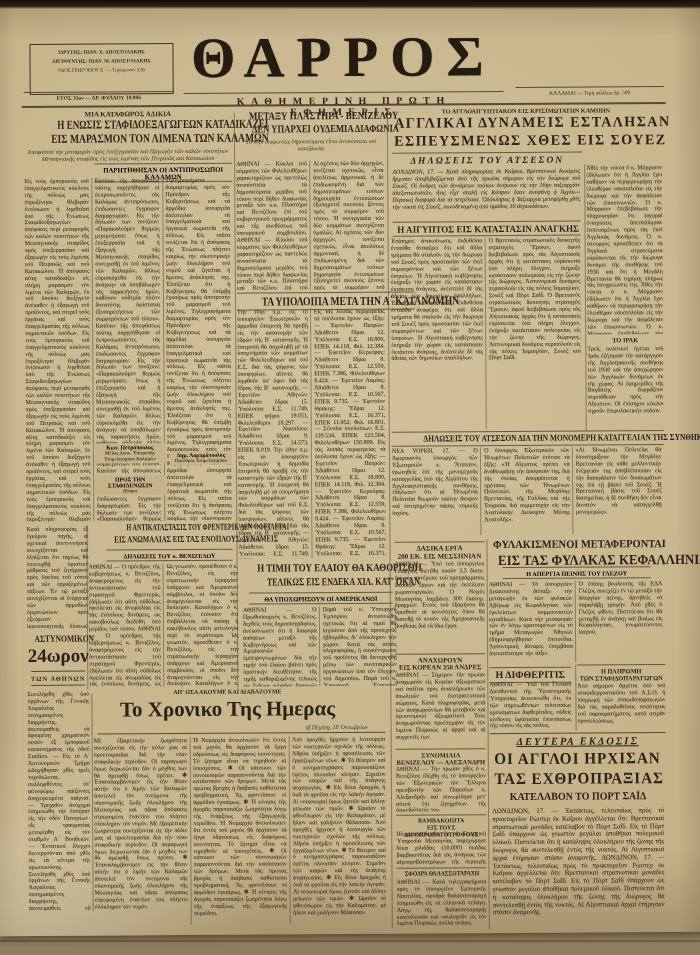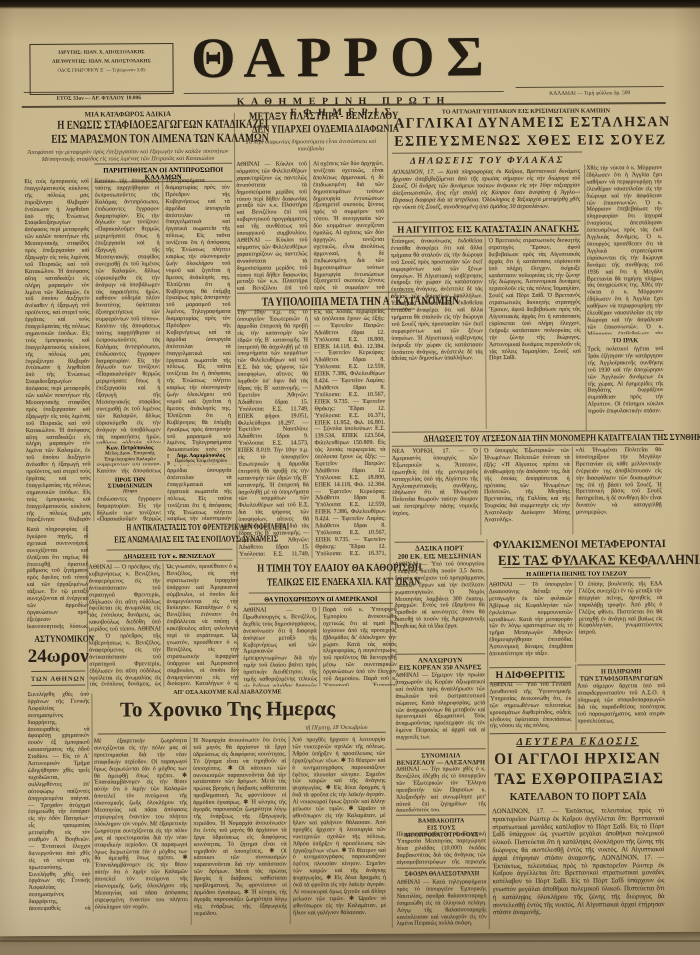--- a/index.html
+++ b/index.html
@@ -126,42 +126,42 @@
     <div class="hr" style="left:100px;top:730px;width:288px;height:1px"></div>
     <div class="blk cols" style="left:96px;top:734px;width:294px;height:188px">
       <div class="col bt">Μὲ ἐξαιρετικὴν ζωηρότητα συνεχίζονται εἰς τὴν πόλιν μας αἱ προετοιμασίαι διὰ τὴν νέαν σταφιδικὴν περίοδον. Οἱ παραγωγοὶ ὅμως διερωτῶνται ἐὰν ὁ μόχθος των θὰ ἀμειφθῇ ὅπως πρέπει. ✱ Ἐπαναλαμβάνομεν εἰς τὴν θέσιν αὐτὴν ὅτι ὁ λιμὴν τῶν Καλαμῶν ἀποτελεῖ τὸν πνεύμονα τῆς οἰκονομικῆς ζωῆς ὁλοκλήρου τῆς Μεσσηνίας καὶ πᾶσα ἀπόφασις στρεφομένη ἐναντίον του πλήττει ὁλόκληρον τὸν νομόν. Μὲ ἐξαιρετικὴν ζωηρότητα συνεχίζονται εἰς τὴν πόλιν μας αἱ προετοιμασίαι διὰ τὴν νέαν σταφιδικὴν περίοδον. Οἱ παραγωγοὶ ὅμως διερωτῶνται ἐὰν ὁ μόχθος των θὰ ἀμειφθῇ ὅπως πρέπει. ✱ Ἐπαναλαμβάνομεν εἰς τὴν θέσιν αὐτὴν ὅτι ὁ λιμὴν τῶν Καλαμῶν ἀποτελεῖ τὸν πνεύμονα τῆς οἰκονομικῆς ζωῆς ὁλοκλήρου τῆς Μεσσηνίας καὶ πᾶσα ἀπόφασις στρεφομένη ἐναντίον του πλήττει ὁλόκληρον τὸν νομόν.</div>
       <div class="col bt">Ἡ Νομαρχία ἀνεκοίνωσεν ὅτι ἐντὸς τοῦ μηνὸς θὰ ἀρχίσουν τὰ ἔργα ὑδρεύσεως εἰς διαφόρους κοινότητας. Τὸ ζήτημα εἶναι νὰ τηρηθοῦν αἱ ὑποσχέσεις. ✱ Οἱ κάτοικοι τῶν συνοικισμῶν παραπονοῦνται διὰ τὴν κατάστασιν τῶν δρόμων. Μετὰ τὰς πρώτας βροχὰς ἡ διάβασις καθίσταται προβληματική. Ἂς φροντίσουν οἱ ἁρμόδιοι ἐγκαίρως. ✱ Ἡ κίνησις τῆς ἀγορᾶς παρουσιάζει ζωηρότητα λόγῳ τῆς ἐνάρξεως τῆς ἐξαγωγικῆς περιόδου. Ἡ Νομαρχία ἀνεκοίνωσεν ὅτι ἐντὸς τοῦ μηνὸς θὰ ἀρχίσουν τὰ ἔργα ὑδρεύσεως εἰς διαφόρους κοινότητας. Τὸ ζήτημα εἶναι νὰ τηρηθοῦν αἱ ὑποσχέσεις. ✱ Οἱ κάτοικοι τῶν συνοικισμῶν παραπονοῦνται διὰ τὴν κατάστασιν τῶν δρόμων. Μετὰ τὰς πρώτας βροχὰς ἡ διάβασις καθίσταται προβληματική. Ἂς φροντίσουν οἱ ἁρμόδιοι ἐγκαίρως. ✱ Ἡ κίνησις τῆς ἀγορᾶς παρουσιάζει ζωηρότητα λόγῳ τῆς ἐνάρξεως τῆς ἐξαγωγικῆς περιόδου.</div>
       <div class="col bt">Ἀπὸ προχθὲς ἤρχισεν ἡ λειτουργία τῶν νυκτερινῶν σχολῶν τῆς πόλεως. Ἀθρόα ὑπῆρξεν ἡ προσέλευσις τῶν ἐργαζομένων νέων. ✱ Τὸ θέατρον καὶ ὁ κινηματογράφος παρουσιάζουν ἐφέτος πλουσίαν κίνησιν. Σημεῖον τῶν καιρῶν καὶ τῆς ἀνάγκης ψυχαγωγίας. ✱ Εἰς δέκα δραχμὰς ἡ ὀκᾶ τὰ φροῦτα εἰς τὴν λαϊκὴν ἀγοράν. Αἱ νοικοκυραὶ ὅμως ζητοῦν καὶ ἄλλην μείωσιν τῶν τιμῶν. ✱ Ὡραῖον τὸ φθινόπωρον εἰς τὴν Καλαμάταν, μὲ ἥλιον καὶ γαλήνιον θάλασσαν. Ἀπὸ προχθὲς ἤρχισεν ἡ λειτουργία τῶν νυκτερινῶν σχολῶν τῆς πόλεως. Ἀθρόα ὑπῆρξεν ἡ προσέλευσις τῶν ἐργαζομένων νέων. ✱ Τὸ θέατρον καὶ ὁ κινηματογράφος παρουσιάζουν ἐφέτος πλουσίαν κίνησιν. Σημεῖον τῶν καιρῶν καὶ τῆς ἀνάγκης ψυχαγωγίας. ✱ Εἰς δέκα δραχμὰς ἡ ὀκᾶ τὰ φροῦτα εἰς τὴν λαϊκὴν ἀγοράν. Αἱ νοικοκυραὶ ὅμως ζητοῦν καὶ ἄλλην μείωσιν τῶν τιμῶν. ✱ Ὡραῖον τὸ φθινόπωρον εἰς τὴν Καλαμάταν, μὲ ἥλιον καὶ γαλήνιον θάλασσαν.</div>
     </div>
 
     <div class="blk kick" style="left:396px;top:106px;width:272px;font-size:6.2px">ΤΟ ΑΓΓΛΟΑΙΓΥΠΤΙΑΚΟΝ ΕΙΣ ΚΡΙΣΙΜΩΤΑΤΗΝ ΚΑΜΠΗΝ</div>
     <div class="blk hl" style="left:396px;top:114px;width:272px;font-size:14.5px;letter-spacing:1.5px"><span class="sx" style="--s:.97">ΑΓΓΛΙΚΑΙ ΔΥΝΑΜΕΙΣ ΕΣΤΑΛΗΣΑΝ</span></div>
     <div class="blk hl" style="left:396px;top:132px;width:272px;font-size:14.5px;letter-spacing:1.5px"><span class="sx" style="--s:.97">ΕΣΠΕΥΣΜΕΝΩΣ ΧΘΕΣ ΕΙΣ ΣΟΥΕΖ</span></div>
-    <div class="blk b i c xt" style="left:398px;top:151px;width:190px;font-size:9.5px;letter-spacing:2px;color:#2a231a">ΔΗΛΩΣΕΙΣ ΤΟΥ ΦΥΛΑΚΑΣ</div>
+    <div class="blk b i c xt" style="left:398px;top:151px;width:190px;font-size:9.5px;letter-spacing:2px;color:#2a231a">ΔΗΛΩΣΕΙΣ ΤΟΥ ΑΤΣΕΣΟΝ</div>
     <div class="blk bt i ov" style="left:398px;top:166px;width:188px;height:52px;font-size:6.2px;line-height:7px">ΛΟΝΔΙΝΟΝ, 17. — Κατὰ πληροφορίας ἐκ Καΐρου, Βρεττανικαὶ δυνάμεις ἤρχισαν ἀποβιβαζόμεναι ἀπὸ τῆς πρωίας σήμερον εἰς τὴν διώρυγα τοῦ Σουέζ. Οἱ ἄνδρες τῶν δυνάμεων τούτων ἀνήκουν εἰς τὴν 16ην ταξιαρχίαν ἀλεξιπτωτιστῶν, ἥτις εἶχε σταλῆ εἰς Κύπρον ὅταν ἀνεφάνη ἡ Ἀγγλο—Περσικὴ διαφορὰ διὰ τὰ πετρέλαια. Ὁλόκληρος ἡ Ταξιαρχία μετεφέρθη χθὲς τὴν νύκτα εἰς Σουέζ, συνοδευομένη ὑπὸ ὁμάδος 30 ἀεροπλάνων.</div>
     <div class="blk hl xr" style="left:398px;top:220px;width:188px;font-size:9.5px"><span class="sx" style="--s:.95">Η ΑΙΓΥΠΤΟΣ ΕΙΣ ΚΑΤΑΣΤΑΣΙΝ ΑΝΑΓΚΗΣ</span></div>
     <div class="blk cols" style="left:396px;top:236px;width:192px;height:192px">
       <div class="col bt">Ἐπίσημος ἀνακοίνωσις ἐκδοθεῖσα ἐνταῦθα ἀναφέρει ὅτι καὶ ἄλλα τμήματα θὰ σταλοῦν εἰς τὴν διώρυγα τοῦ Σουὲζ πρὸς προστασίαν τῶν ἐκεῖ συμφερόντων καὶ τῶν ξένων ὑπηκόων. Ἡ Αἰγυπτιακὴ κυβέρνησις ἐκήρυξε τὴν χώραν εἰς κατάστασιν ἐκτάκτου ἀνάγκης, ἀνέστειλε δὲ τὰς ἀδείας τῶν δημοσίων ὑπαλλήλων. Ἐπίσημος ἀνακοίνωσις ἐκδοθεῖσα ἐνταῦθα ἀναφέρει ὅτι καὶ ἄλλα τμήματα θὰ σταλοῦν εἰς τὴν διώρυγα τοῦ Σουὲζ πρὸς προστασίαν τῶν ἐκεῖ συμφερόντων καὶ τῶν ξένων ὑπηκόων. Ἡ Αἰγυπτιακὴ κυβέρνησις ἐκήρυξε τὴν χώραν εἰς κατάστασιν ἐκτάκτου ἀνάγκης, ἀνέστειλε δὲ τὰς ἀδείας τῶν δημοσίων ὑπαλλήλων.</div>
       <div class="col bt">Ὁ Βρεττανὸς στρατιωτικὸς διοικητὴς στρατηγὸς Ἔρσκιν, ἀφοῦ διεβεβαίωσε πρὸς τὰς Αἰγυπτιακὰς ἀρχὰς ὅτι ἡ κατάστασις εὑρίσκεται ὑπὸ πλήρη ἔλεγχον, ἐκήρυξε κατάστασιν πολιορκίας εἰς τὴν ζώνην τῆς διώρυγος. Ἀστυνομικαὶ δυνάμεις περιπολοῦν εἰς τὰς πόλεις Ἰσμαηλίαν, Σουὲζ καὶ Πὸρτ Σαΐδ. Ὁ Βρεττανὸς στρατιωτικὸς διοικητὴς στρατηγὸς Ἔρσκιν, ἀφοῦ διεβεβαίωσε πρὸς τὰς Αἰγυπτιακὰς ἀρχὰς ὅτι ἡ κατάστασις εὑρίσκεται ὑπὸ πλήρη ἔλεγχον, ἐκήρυξε κατάστασιν πολιορκίας εἰς τὴν ζώνην τῆς διώρυγος. Ἀστυνομικαὶ δυνάμεις περιπολοῦν εἰς τὰς πόλεις Ἰσμαηλίαν, Σουὲζ καὶ Πὸρτ Σαΐδ.</div>
     </div>
     <div class="blk" style="left:592px;top:164px;width:76px;height:264px">
       <div class="bt ov" style="height:170px">Χθὲς τὴν νύκτα ὁ κ. Μόρρισον ἐδήλωσεν ὅτι ἡ Ἀγγλία ἔχει καθῆκον νὰ περιφρουρήσῃ τὴν ἐλευθέραν ναυσιπλοΐαν εἰς τὴν διώρυγα καὶ τὴν ἀσφάλειαν τῶν ἐπικοινωνιῶν. Ὁ κ. Μόρρισον ἐπεβεβαίωσε τὴν πληροφορίαν ὅτι ἰσχυραὶ ἐνισχύσεις ἀπεστάλησαν ἐσπευσμένως πρὸς τὰς ἐκεῖ Ἀγγλικὰς δυνάμεις. Ὁ κ. ὑπουργὸς προσέθεσεν ὅτι τὰ Ἀγγλικὰ στρατεύματα εὑρίσκονται εἰς τὴν διώρυγα δυνάμει τῆς συνθήκης τοῦ 1936 καὶ ὅτι ἡ Μεγάλη Βρεττανία θὰ τηρήσῃ πλήρως τὰς ὑποχρεώσεις της. Χθὲς τὴν νύκτα ὁ κ. Μόρρισον ἐδήλωσεν ὅτι ἡ Ἀγγλία ἔχει καθῆκον νὰ περιφρουρήσῃ τὴν ἐλευθέραν ναυσιπλοΐαν εἰς τὴν διώρυγα καὶ τὴν ἀσφάλειαν τῶν ἐπικοινωνιῶν. Ὁ κ. Μόρρισον ἐπεβεβαίωσε τὴν πληροφορίαν ὅτι ἰσχυραὶ ἐνισχύσεις ἀπεστάλησαν ἐσπευσμένως πρὸς τὰς ἐκεῖ Ἀγγλικὰς δυνάμεις. Ὁ κ. ὑπουργὸς προσέθεσεν ὅτι τὰ Ἀγγλικὰ στρατεύματα εὑρίσκονται εἰς τὴν διώρυγα δυνάμει τῆς συνθήκης τοῦ 1936 καὶ ὅτι ἡ Μεγάλη Βρεττανία θὰ τηρήσῃ πλήρως τὰς ὑποχρεώσεις της.</div>
       <div class="b c" style="font-size:6.5px;margin:2px 0;color:#2a231a">ΤΟ ΙΡΑΚ</div>
       <div class="bt ov" style="height:80px">Τρεῖς πολιτικοὶ ἡγέται τοῦ Ἰρὰκ ἐζήτησαν τὴν κατάργησιν τῆς Ἀγγλοϊρακινῆς συνθήκης τοῦ 1930 καὶ τὴν ἀποχώρησιν τῶν Ἀγγλικῶν δυνάμεων ἐκ τῆς χώρας. Αἱ ἐφημερίδες τῆς Βαγδάτης ἐκφράζουν συμπάθειαν πρὸς τὴν Αἴγυπτον. Οἱ ἐπίσημοι κύκλοι τηροῦν ἐπιφυλακτικὴν στάσιν.</div>
     </div>
 
     <div class="blk hl xr" style="left:396px;top:430px;width:272px;font-size:9px"><span class="sx" style="--s:.82">ΔΗΛΩΣΕΙΣ ΤΟΥ ΑΤΣΕΣΟΝ ΔΙΑ ΤΗΝ ΜΟΝΟΜΕΡΗ ΚΑΤΑΓΓΕΛΙΑΝ ΤΗΣ ΣΥΝΘΗΚΗΣ</span></div>
     <div class="blk cols" style="left:396px;top:446px;width:272px;height:88px">
       <div class="col bt">ΝΕΑ ΥΟΡΚΗ, 17. — Ὁ Ἀμερικανὸς ὑπουργὸς τῶν Ἐξωτερικῶν κ. Ἄτσεσον, ἐρωτηθεὶς ἐπὶ τῆς μονομεροῦς καταγγελίας ὑπὸ τῆς Αἰγύπτου τῆς Ἀγγλοαιγυπτιακῆς συνθήκης, ἐδήλωσεν ὅτι αἱ Ἡνωμέναι Πολιτεῖαι θεωροῦν ταύτην ἄκυρον καὶ ἐστερημένην πάσης νομικῆς ἰσχύος.</div>
       <div class="col bt">Ὁ ὑπουργὸς Ἐξωτερικῶν τῶν Ἡνωμένων Πολιτειῶν ἐτόνισε τὰ ἑξῆς: «Ἡ Αἴγυπτος πρέπει νὰ ἀναθεωρήσῃ τὴν ἀπόφασίν της, διὰ τῆς ὁποίας ἀπορρίπτεται ἡ πρότασις τῶν Ἡνωμένων Πολιτειῶν, τῆς Μεγάλης Βρεττανίας, τῆς Γαλλίας καὶ τῆς Τουρκίας διὰ συμμετοχὴν εἰς τὴν Ἀνατολικὴν Διοίκησιν Μέσης Ἀνατολῆς».</div>
       <div class="col bt">«Αἱ Ἡνωμέναι Πολιτεῖαι θὰ ὑποστηρίξουν τὴν Μεγάλην Βρεττανίαν εἰς κάθε μελλοντικὴν ἐνέργειάν της ἀποβλέπουσαν εἰς τὴν διασφάλισιν τῶν δικαιωμάτων της ἐπὶ τῇ βάσει τοῦ Σουέζ. Ἡ Βρεττανικὴ βάσις τοῦ Σουὲζ διατηρεῖται, ἡ δὲ συνθήκη δὲν εἶναι δυνατὸν νὰ καταγγελθῇ μονομερῶς».</div>
     </div>
 
     <div class="blk hl xt" style="left:398px;top:540px;width:90px;font-size:7px;line-height:8px">
-      <div>ΔΑΣΙΚΑ ΠΟΡΤ</div>
+      <div>ΔΑΣΙΚΑ ΕΡΓΑ</div>
       <div>200 ΕΚ. ΕΙΣ ΜΕΣΣΗΝΙΑΝ</div>
     </div>
     <div class="blk bt ov" style="left:398px;top:559px;width:90px;height:90px">ΑΘΗΝΑΙ — Ὑπὸ τοῦ ὑπουργείου Γεωργίας διετέθη ποσὸν 3,5 δισεκ. διὰ τὴν συνέχισιν τοῦ προγράμματος δασικῶν ἔργων καὶ τὴν ἐκτέλεσιν χωματουργικῶν. Ὁ Νομὸς Μεσσηνίας λαμβάνει 300 ἑκατομ. δραχμῶν. Ἐντὸς τοῦ ἑξαμήνου θὰ ὁρισθοῦν αἱ κοινότητες ὅπου θὰ διατεθῇ τὸ ποσὸν τῆς Ἀμερικανικῆς βοηθείας διὰ τὰ ἴδια ἔργα.</div>
 
     <div class="blk hl xt" style="left:398px;top:652px;width:90px;font-size:6.8px;line-height:7.8px">
       <div>ΑΝΑΧΩΡΟΥΝ</div>
       <div>ΕΙΣ ΚΟΡΕΑΝ 350 ΑΝΔΡΕΣ</div>
     </div>
     <div class="blk bt ov" style="left:398px;top:670px;width:90px;height:74px">ΑΘΗΝΑΙ — Σήμερον τὴν πρωίαν ἀναχωροῦν εἰς Κορέαν ἀξιωματικοὶ καὶ ὁπλῖται πρὸς ἀναπλήρωσιν τῶν ἀπωλειῶν τοῦ ἐκστρατευτικοῦ σώματος. Κατὰ πληροφορίας, μετὰ τῶν ἀναχωρούντων θὰ μεταβοῦν καὶ ὑγειονομικοὶ ἀξιωματικοί. Τοὺς ἀναχωροῦντας προέπεμψαν εἰς τὸν λιμένα Πειραιῶς αἱ ἀρχαὶ καὶ αἱ συγγενεῖς των.</div>
 

